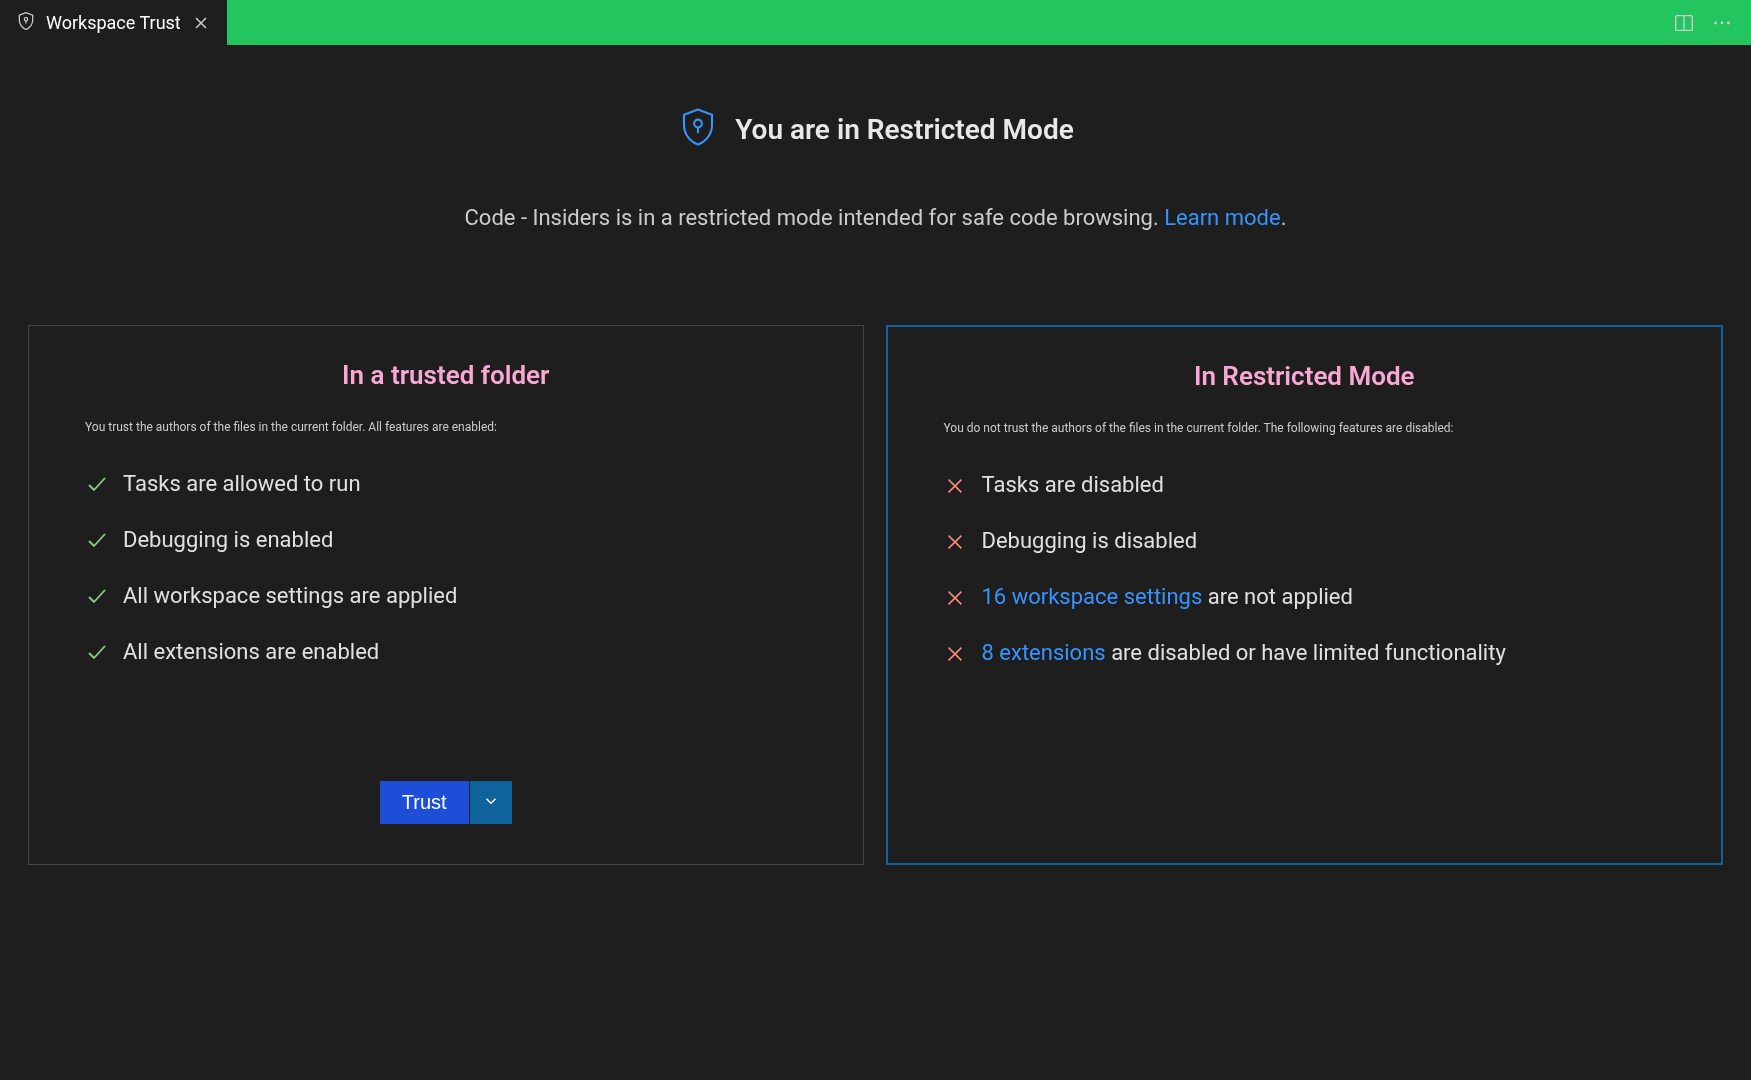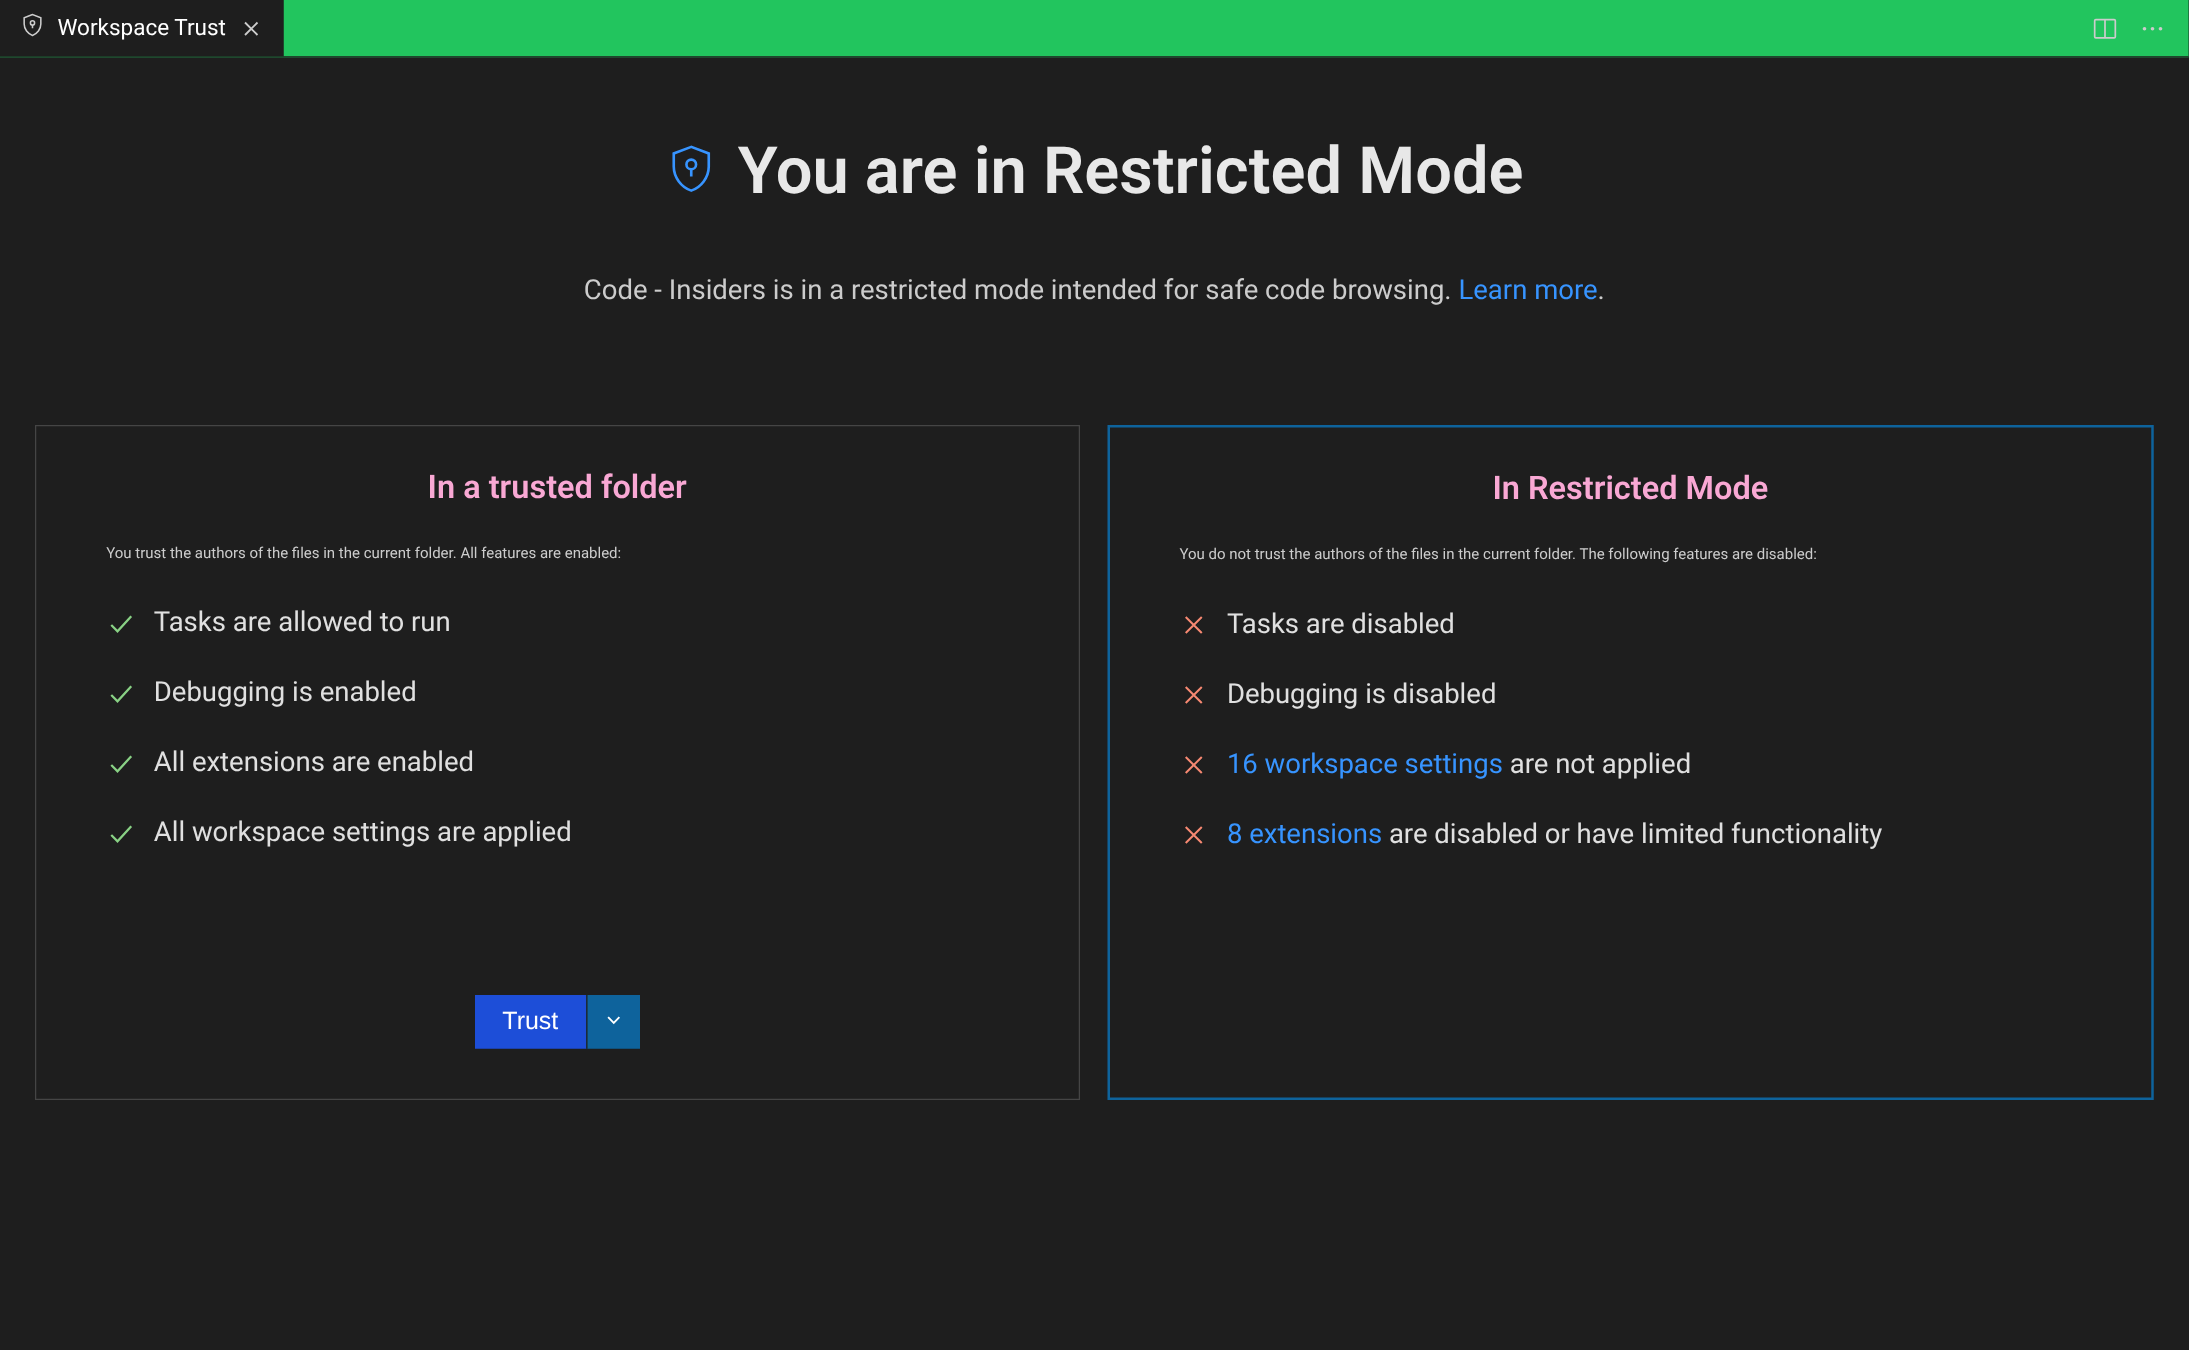--- a/index.html
+++ b/index.html
@@ -64,21 +64,21 @@
       margin-bottom: 90px;
     }
     .title-row {
       display: flex;
       align-items: center;
       justify-content: center;
       gap: 16px;
       margin-bottom: 48px;
     }
     .title {
-      font-size: 52px;
+      font-size: 28px;
       font-weight: 600;
       color: #e8e8e8;
     }
     .subtitle {
       font-size: 22px;
       color: #cccccc;
       line-height: 1.6;
     }
     .link {
       color: #3794ff;
@@ -209,21 +209,21 @@
       <span>
         <svg width="42" height="42" viewBox="0 0 24 24" fill="none" stroke="#3794ff" stroke-width="1.2">
           <path d="M12 2 L4 5 V11 C4 16 7.5 20.5 12 22 C16.5 20.5 20 16 20 11 V5 Z"></path>
           <circle cx="12" cy="10" r="2.2"></circle>
           <path d="M12 12.2 V15.5"></path>
         </svg>
       </span>
       <h1 class="title">You are in Restricted Mode</h1>
     </div>
     <p class="subtitle">
-      <span>Code - Insiders is in a restricted mode intended for safe code browsing. </span><span class="link">Learn more</span><span>.</span>
+      <span>Code - Insiders is in a restricted mode intended for safe code browsing. </span><span class="link">Learn mode</span><span>.</span>
     </p>
   </div>
 
   <div class="cards">
     <div class="card">
       <h2 class="card-title">In a trusted folder</h2>
       <p class="card-desc">You trust the authors of the files in the current folder. All features are enabled:</p>
       <ul class="feature-list">
         <li class="feature-item">
           <span class="feature-icon">
@@ -240,29 +240,29 @@
               </svg>
           </span>
           <span class="feature-text">Debugging is enabled</span>
         </li>
         <li class="feature-item">
           <span class="feature-icon">
             <svg width="24" height="24" viewBox="0 0 24 24" fill="none" class="check-green" stroke-width="1.8">
                 <path d="M4 13 L9 18 L20 6"></path>
               </svg>
           </span>
-          <span class="feature-text">All extensions are enabled</span>
+          <span class="feature-text">All workspace settings are applied</span>
         </li>
         <li class="feature-item">
           <span class="feature-icon">
             <svg width="24" height="24" viewBox="0 0 24 24" fill="none" class="check-green" stroke-width="1.8">
                 <path d="M4 13 L9 18 L20 6"></path>
               </svg>
           </span>
-          <span class="feature-text">All workspace settings are applied</span>
+          <span class="feature-text">All extensions are enabled</span>
         </li>
       </ul>
       <div class="trust-button-row">
         <div class="trust-button-group">
           <button class="trust-button">Trust</button>
           <button class="trust-dropdown">
             <span>
               <svg width="18" height="18" viewBox="0 0 24 24" fill="none" stroke="#ffffff" stroke-width="2">
                   <path d="M6 9 L12 15 L18 9"></path>
                 </svg>

